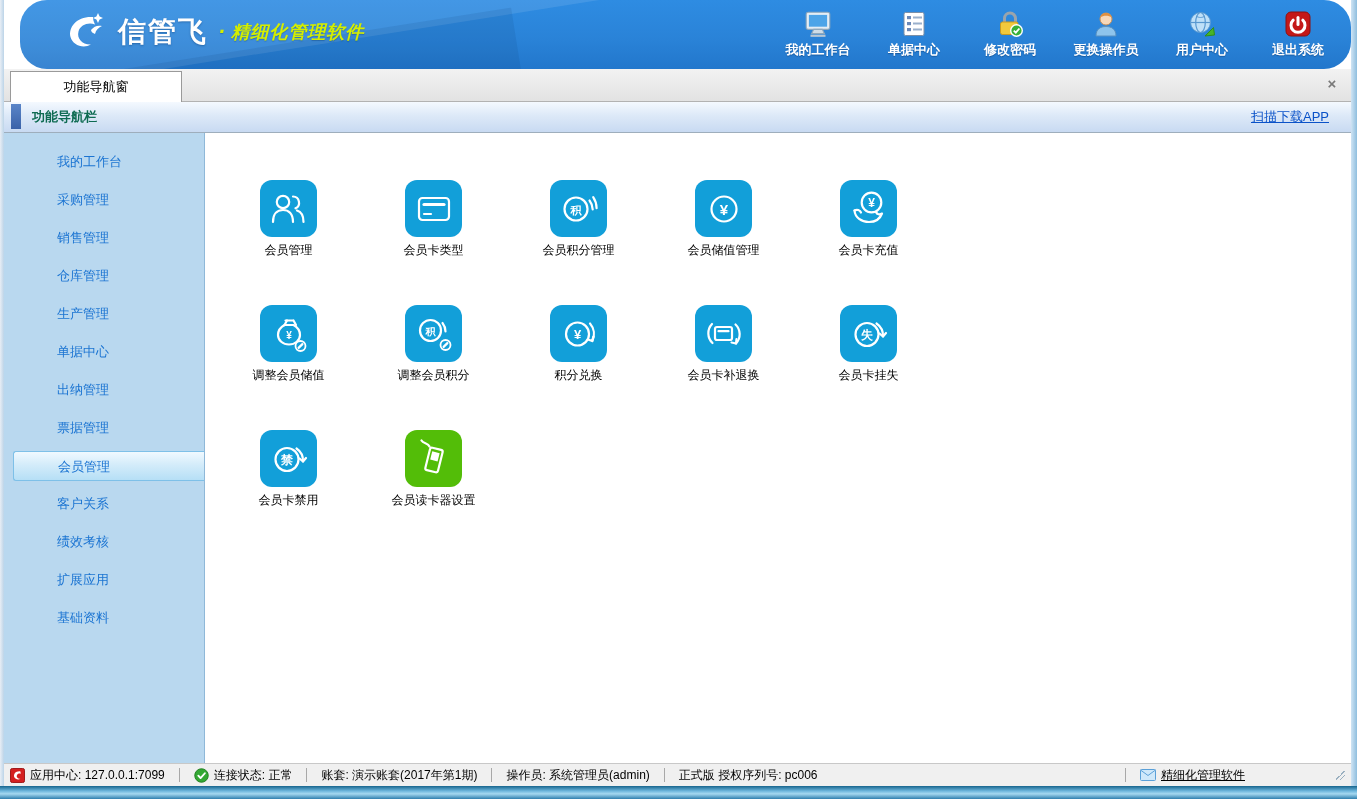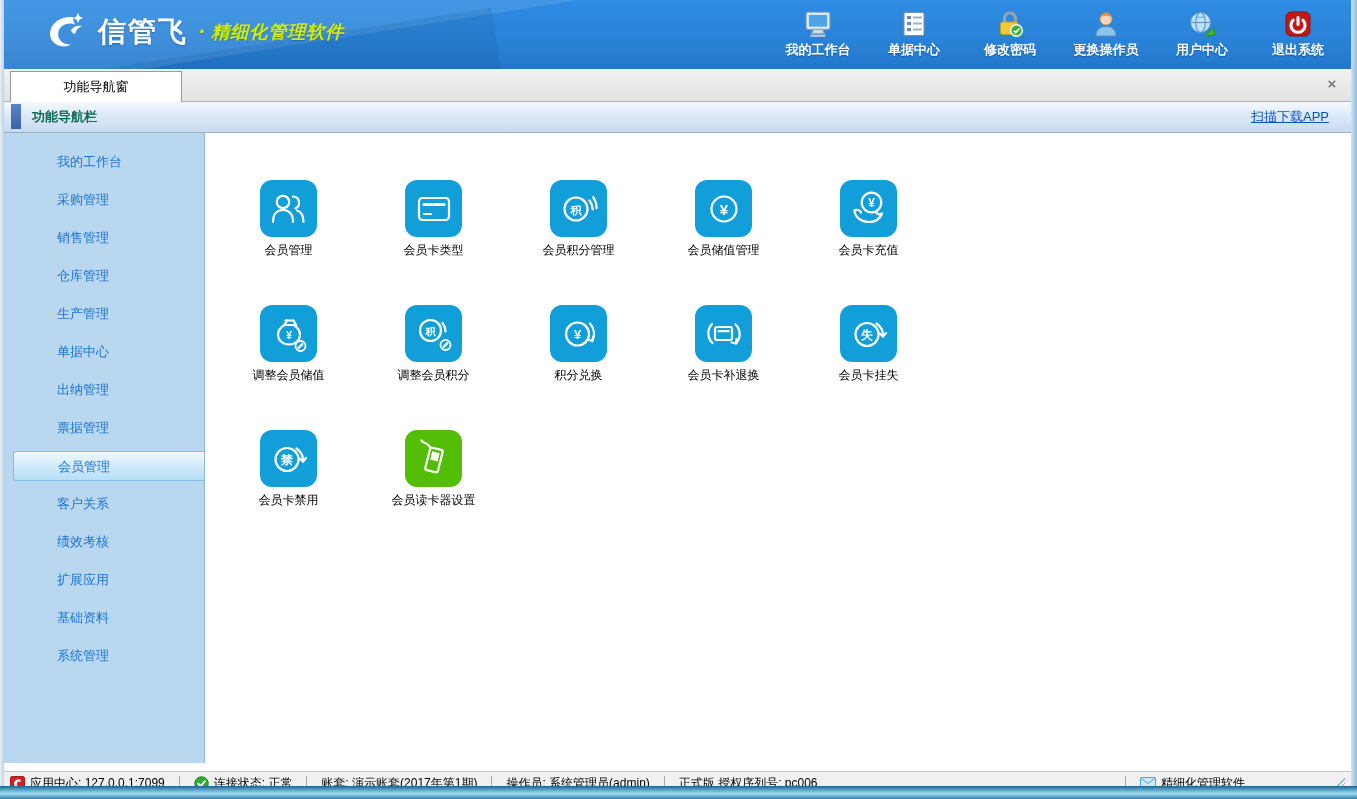--- a/index.html
+++ b/index.html
@@ -5,21 +5,21 @@
   * { margin:0; padding:0; box-sizing:border-box; }
   html,body { width:1357px; height:799px; font-family:"Liberation Sans","DejaVu Sans",sans-serif; background:#d4e4f0; overflow:hidden; }
   #window { position:relative; width:1357px; height:799px; background:#fff; }
 
   
   #edge-left  { position:absolute; left:0; top:0; bottom:0; width:4px; background:linear-gradient(90deg,#e8eef5,#bcd4e8); z-index:50; }
   #edge-right { position:absolute; right:0; top:0; bottom:0; width:6px; background:linear-gradient(90deg,#cfe4f4,#8fbede); z-index:50; }
   #edge-bottom{ position:absolute; left:0; right:0; bottom:0; height:13px; background:linear-gradient(180deg,#17658e 0%,#6db6dc 38%,#a5d8f0 60%,#2f7fae 100%); z-index:60; }
 
   
-  #banner { position:absolute; left:0; right:6px; top:0; height:69px; background:linear-gradient(180deg,#2e8ce2 0%,#2a83d8 55%,#2277cc 100%); overflow:hidden; }
+  #banner { position:absolute; left:20px; right:6px; top:0; height:69px; background:linear-gradient(180deg,#2e8ce2 0%,#2a83d8 55%,#2277cc 100%); overflow:hidden;border-radius:27px; }
   #banner::before { content:""; position:absolute; left:-120px; top:-40px; width:760px; height:90px; background:rgba(255,255,255,.10); transform:rotate(-9deg); }
   #banner::after  { content:""; position:absolute; left:-60px; bottom:-52px; width:560px; height:70px; background:rgba(8,48,96,.10); transform:rotate(-9deg); }
   #logo-area { position:absolute; left:42px; top:10px; display:flex; align-items:center; z-index:2; }
   #logo-mark { width:46px; height:44px; margin-right:10px; }
   #logo-text { color:#fff; font-size:28px; font-weight:bold; letter-spacing:2px; text-shadow:0 1px 2px rgba(0,40,90,.35); }
   #logo-sep, #logo-sub { color:#d4ee00; font-weight:bold; font-style:italic; text-shadow:0 1px 1px rgba(0,40,90,.3); }
   #logo-sep { font-size:22px; margin:0 6px 0 10px; }
   #logo-sub { font-size:18px; letter-spacing:1px; }
   #top-toolbar { position:absolute; right:18px; top:8px; display:flex; align-items:flex-end; gap:26px; z-index:2; }
   .tool-item { display:flex; flex-direction:column; align-items:center; gap:3px; cursor:pointer; min-width:70px; }
@@ -50,21 +50,21 @@
   .tile { width:57px; height:57px; border-radius:12px; background:#129fd9; display:flex; align-items:center; justify-content:center; }
   .tile.green { background:#53bd08; }
   .cell-label { margin-top:5px; font-size:12px; color:#000; white-space:nowrap; }
   .ticon path, .ticon rect, .ticon circle, .ticon line { stroke:#fff; fill:none; stroke-width:2.2; stroke-linecap:round; stroke-linejoin:round; }
   .ticon text { fill:#fff; stroke:none; font-weight:bold; font-family:inherit; text-anchor:middle; dominant-baseline:central; }
   .ticon .fillw { fill:#fff; stroke:none; }
   .ticon .badge { fill:#129fd9; stroke:#fff; stroke-width:1.8; }
   .ticon .thick { stroke-width:3.2; }
 
   
-  #statusbar { position:absolute; left:4px; right:6px; bottom:5px; height:23px; background:#f0f0f0; border-top:1px solid #c8c8c8; display:flex; align-items:center; font-size:12px; color:#000; padding:0 6px; }
+  #statusbar { position:absolute; left:4px; right:6px; bottom:13px; height:23px; background:#f0f0f0; border-top:1px solid #c8c8c8; display:flex; align-items:center; font-size:12px; color:#000; padding:0 6px; }
   .sb-sep { width:1px; height:14px; background:#a8a8a8; margin:0 14px; }
   .sb-item { display:flex; align-items:center; gap:5px; white-space:nowrap; }
   #sb-message { text-decoration:underline; cursor:pointer; }
   #sb-spacer { flex:1; }
   #sb-tail { width:86px; }
   #sb-grip { width:10px; height:10px; margin-left:4px; background:
       linear-gradient(135deg, transparent 50%, #9ab0c0 50%, #9ab0c0 58%, transparent 58%, transparent 72%, #9ab0c0 72%, #9ab0c0 80%, transparent 80%); }
 </style>
 </head>
 <body>
@@ -175,21 +175,20 @@
     <div class="side-item">仓库管理</div>
     <div class="side-item">生产管理</div>
     <div class="side-item">单据中心</div>
     <div class="side-item">出纳管理</div>
     <div class="side-item">票据管理</div>
     <div class="side-item selected">会员管理</div>
     <div class="side-item">客户关系</div>
     <div class="side-item">绩效考核</div>
     <div class="side-item">扩展应用</div>
     <div class="side-item">基础资料</div>
-    <div class="side-item">系统管理</div>
   </div>
 
   <div id="main">
     <div id="grid">
 
       <div class="grid-row">
         <div class="grid-cell">
           <div class="tile">
             <svg class="ticon" width="40" height="40" viewBox="0 0 40 40">
               <circle cx="14" cy="13" r="6.2"></circle>

